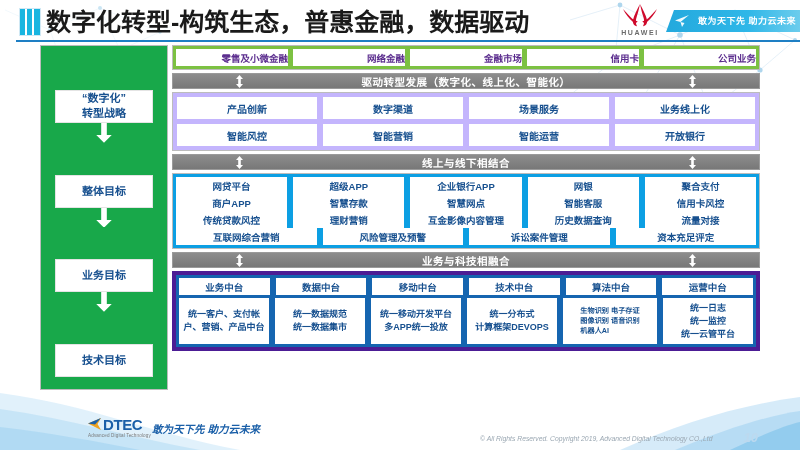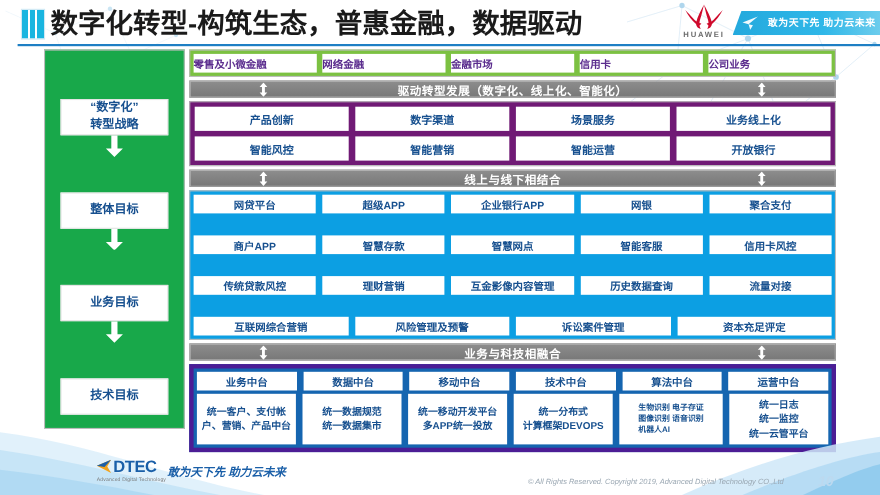--- a/index.html
+++ b/index.html
@@ -44,43 +44,43 @@
   .goal-box{width:98px;height:46px;background:#ffffff;border:1px solid #e4e4e4;box-sizing:border-box;
       display:flex;align-items:center;justify-content:center;text-align:center;
       font-size:11px;color:#17508f;font-weight:bold;line-height:15px;margin-top:32px;}
   .arrow-down{width:26px;height:28px;}
 
   .right-col{position:absolute;left:172px;top:45px;width:588px;}
 
   
   .band-green{background:#7cc142;border:1px solid #bcbcbc;box-sizing:border-box;
       padding:3px;display:flex;gap:5px;}
-  .band-green .cell{flex:1;background:#ffffff;height:17px;display:flex;align-items:center;justify-content:flex-start;
+  .band-green .cell{flex:1;background:#ffffff;height:17px;display:flex;align-items:center;justify-content:flex-end;
       font-size:9.5px;color:#5b2d8e;font-weight:bold;white-space:nowrap;}
 
   
   .divider{position:relative;height:16px;margin-top:3px;margin-bottom:3px;
       background:linear-gradient(180deg,#8d8d8d,#787878);
       border:1px solid #9a9a9a;box-sizing:border-box;
       display:flex;align-items:center;justify-content:center;}
   .divider-text{font-size:10.5px;color:#ffffff;font-weight:bold;letter-spacing:.5px;white-space:nowrap;}
   .updown{position:absolute;width:9px;height:13px;top:1px;}
   .updown.l{left:62px;}
   .updown.r{right:62px;}
 
   
-  .band-orange{background:#701a75;border:1px solid #bcbcbc;box-sizing:border-box;padding:4px;}
+  .band-orange{background:#c4b5fd;border:1px solid #bcbcbc;box-sizing:border-box;padding:4px;}
   .grid-row{display:flex;gap:6px;}
   .grid-row + .grid-row{margin-top:5px;}
   .band-orange .cell{flex:1;background:#ffffff;height:22px;display:flex;align-items:center;justify-content:center;
       font-size:10px;color:#17508f;font-weight:bold;white-space:nowrap;}
 
   
   .band-blue{background:#0c9fe3;border:1px solid #bcbcbc;box-sizing:border-box;padding:3px;}
-  .band-blue .grid-row + .grid-row{margin-top:20px;}
+  .band-blue .grid-row + .grid-row{margin-top:0;justify-content:flex-end;}
   .band-blue .cell{flex:1;background:#ffffff;height:17px;display:flex;align-items:center;justify-content:center;
       font-size:9.5px;color:#17508f;font-weight:bold;white-space:nowrap;}
 
   
   .band-plat{background:#1565b0;border:4px solid #4c1d95;box-sizing:border-box;padding:3px;}
   .band-plat .grid-row + .grid-row{margin-top:3px;}
   .band-plat .cell{flex:1;background:#ffffff;height:17px;display:flex;align-items:center;justify-content:center;
       font-size:9.5px;color:#17508f;font-weight:bold;white-space:nowrap;}
   .band-plat .desc{flex:1;background:#ffffff;height:46px;display:flex;align-items:center;justify-content:center;
       text-align:center;font-size:9px;color:#17508f;font-weight:bold;line-height:13px;padding:0 3px;box-sizing:border-box;}

